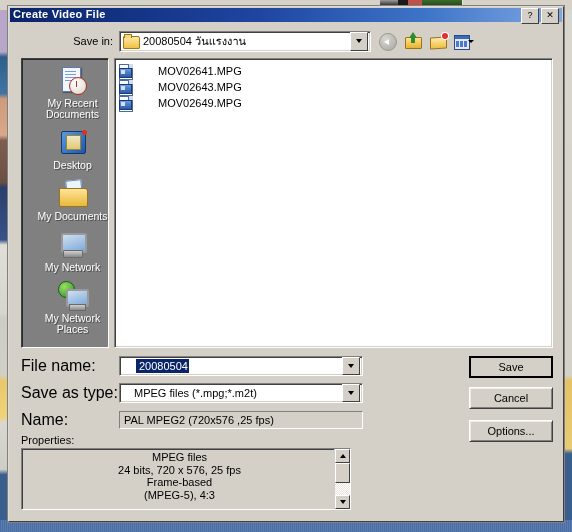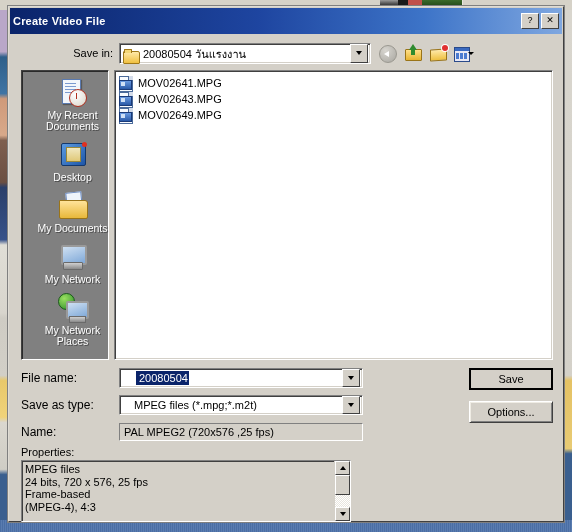--- a/index.html
+++ b/index.html
@@ -56,24 +56,24 @@
     left: 8px; top: 6px;
     width: 556px; height: 516px;
     background: #d4d0c8;
     border: 1px solid #dfdcd4;
     border-right-color: #404040;
     border-bottom-color: #404040;
     box-shadow: 0 0 0 1px #808080;
     box-sizing: border-box;
   }
   .titlebar {
-    height: 26px;
+    height: 14px;
     margin: 1px;
     background: linear-gradient(90deg,#0a246a 0%, #1e45a0 45%, #3d74c8 75%, #7fa7e0 100%);
-    display: flex; align-items: center;
+    display: flex; align-items: flex-start;
     padding-left: 3px;
     box-sizing: border-box;
   }
   .title-text {
     color: #ffffff;
     font-size: 11px;
     font-weight: bold;
     letter-spacing: 0.2px;
     flex: 1;
     white-space: nowrap;
@@ -103,21 +103,21 @@
     padding-right: 6px;
     box-sizing: border-box;
   }
   .combo {
     flex: 1;
     height: 21px;
     background: #fff;
     border: 1px solid;
     border-color: #808080 #ffffff #ffffff #808080;
     box-shadow: inset 1px 1px 0 #404040, inset -1px -1px 0 #d4d0c8;
-    display: flex; align-items: flex-end;
+    display: flex; align-items: center;
     box-sizing: border-box;
     position: relative;
     max-width: 252px;
   }
   .combo-icon {
     width: 16px; height: 14px; margin: 0 4px 0 3px;
     flex: 0 0 auto; position: relative;
   }
   .folder-glyph {
     position: absolute; left: 0; top: 2px;
@@ -362,20 +362,21 @@
     border-color: #808080 #ffffff #ffffff #808080;
     box-shadow: inset 1px 1px 0 #404040, inset -1px -1px 0 #d4d0c8;
     box-sizing: border-box;
     padding: 4px 2px 2px 3px;
     overflow: hidden;
   }
   .file-item {
     display: flex; align-items: center;
     height: 16px;
     cursor: default;
+    gap: 20px;
   }
   .file-icon {
     width: 16px; height: 15px;
     position: relative; margin-right: 4px;
     flex: 0 0 auto;
   }
   .fi-page {
     position: absolute; left: 1px; top: 0;
     width: 12px; height: 14px;
     background: #f8fbff;
@@ -408,21 +409,21 @@
     margin: 8px 10px 0 12px;
     position: relative;
   }
   .frow {
     display: flex; align-items: center;
     margin-bottom: 7px;
     height: 20px;
   }
   .frow-label {
     width: 98px;
-    font-size: 12px; color: #000;
+    font-size: 16px; color: #000;
     flex: 0 0 auto;
   }
   .field {
     width: 244px;
     height: 20px;
     background: #fff;
     border: 1px solid;
     border-color: #808080 #ffffff #ffffff #808080;
     box-shadow: inset 1px 1px 0 #404040, inset -1px -1px 0 #d4d0c8;
     box-sizing: border-box;
@@ -469,20 +470,21 @@
   }
   .props-box {
     width: 330px; height: 62px;
     background: #d4d0c8;
     border: 1px solid;
     border-color: #808080 #ffffff #ffffff #808080;
     box-shadow: inset 1px 1px 0 #404040, inset -1px -1px 0 #d4d0c8;
     box-sizing: border-box;
     display: flex;
     overflow: hidden;
+    text-align: center;
   }
   .props-text {
     flex: 1;
     padding: 2px 0 0 3px;
     font-size: 11px; color: #000;
     line-height: 12.5px;
   }
   .props-scroll {
     width: 15px;
     background: #d4d0c8;
@@ -692,32 +694,33 @@
       <div class="frow-label">Name:</div>
       <div class="readonly-field">PAL   MPEG2 (720x576 ,25 fps)</div>
     </div>
 
     <div class="props-label">Properties:</div>
     <div class="props-box">
       <div class="props-text">
         <div>MPEG files</div>
         <div>24 bits, 720 x 576, 25 fps</div>
         <div>Frame-based</div>
-        <div>(MPEG-4),  4:3</div>
+        <div>(MPEG-5),  4:3</div>
       </div>
       <div class="props-scroll">
         <div class="sb-btn">
             <div class="arrow-up"></div>
           </div>
         <div class="sb-thumb"></div>
         <div class="sb-track"></div>
         <div class="sb-btn">
             <div class="arrow-dn"></div>
           </div>
       </div>
     </div>
 
     <div class="btn-col">
       <div class="btn default">Save</div>
+      <div class="btn">Cancel</div>
       <div class="btn options">Options...</div>
     </div>
   </div>
 </div>
 
 </body></html>

